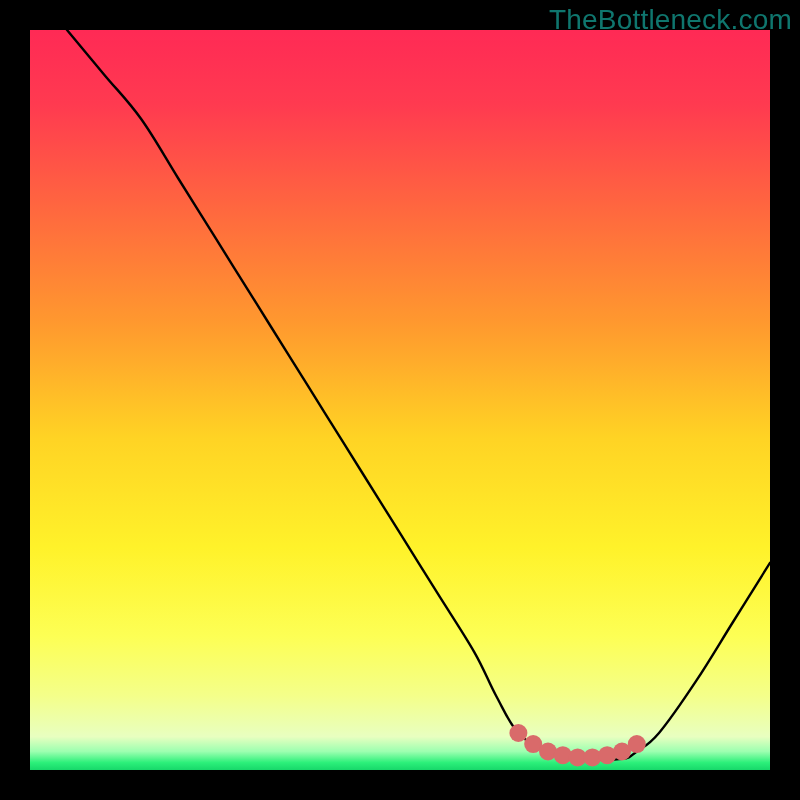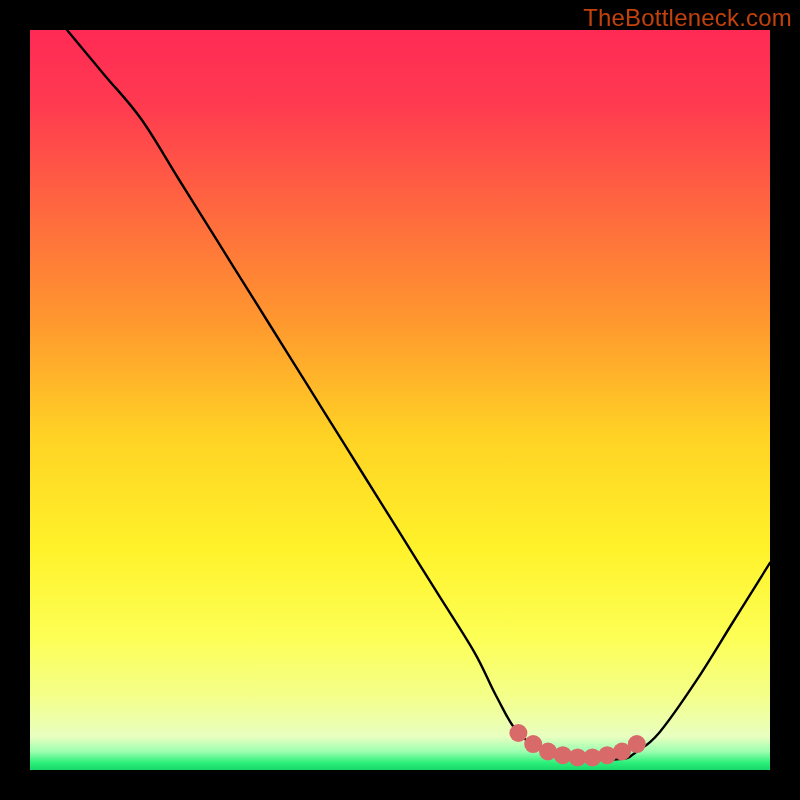--- a/index.html
+++ b/index.html
@@ -14,22 +14,22 @@
   .container {
     position: relative;
     width: 800px;
     height: 800px;
     background: #000;
   }
   .watermark {
     position: absolute;
     top: 4px;
     right: 8px;
-    color: #c2410c;
-    font-size: 24px;
+    color: #0f766e;
+    font-size: 28px;
     font-weight: 400;
     letter-spacing: 0.2px;
     z-index: 10;
   }
   .plot-area {
     position: absolute;
     left: 30px;
     top: 30px;
     width: 740px;
     height: 740px;

